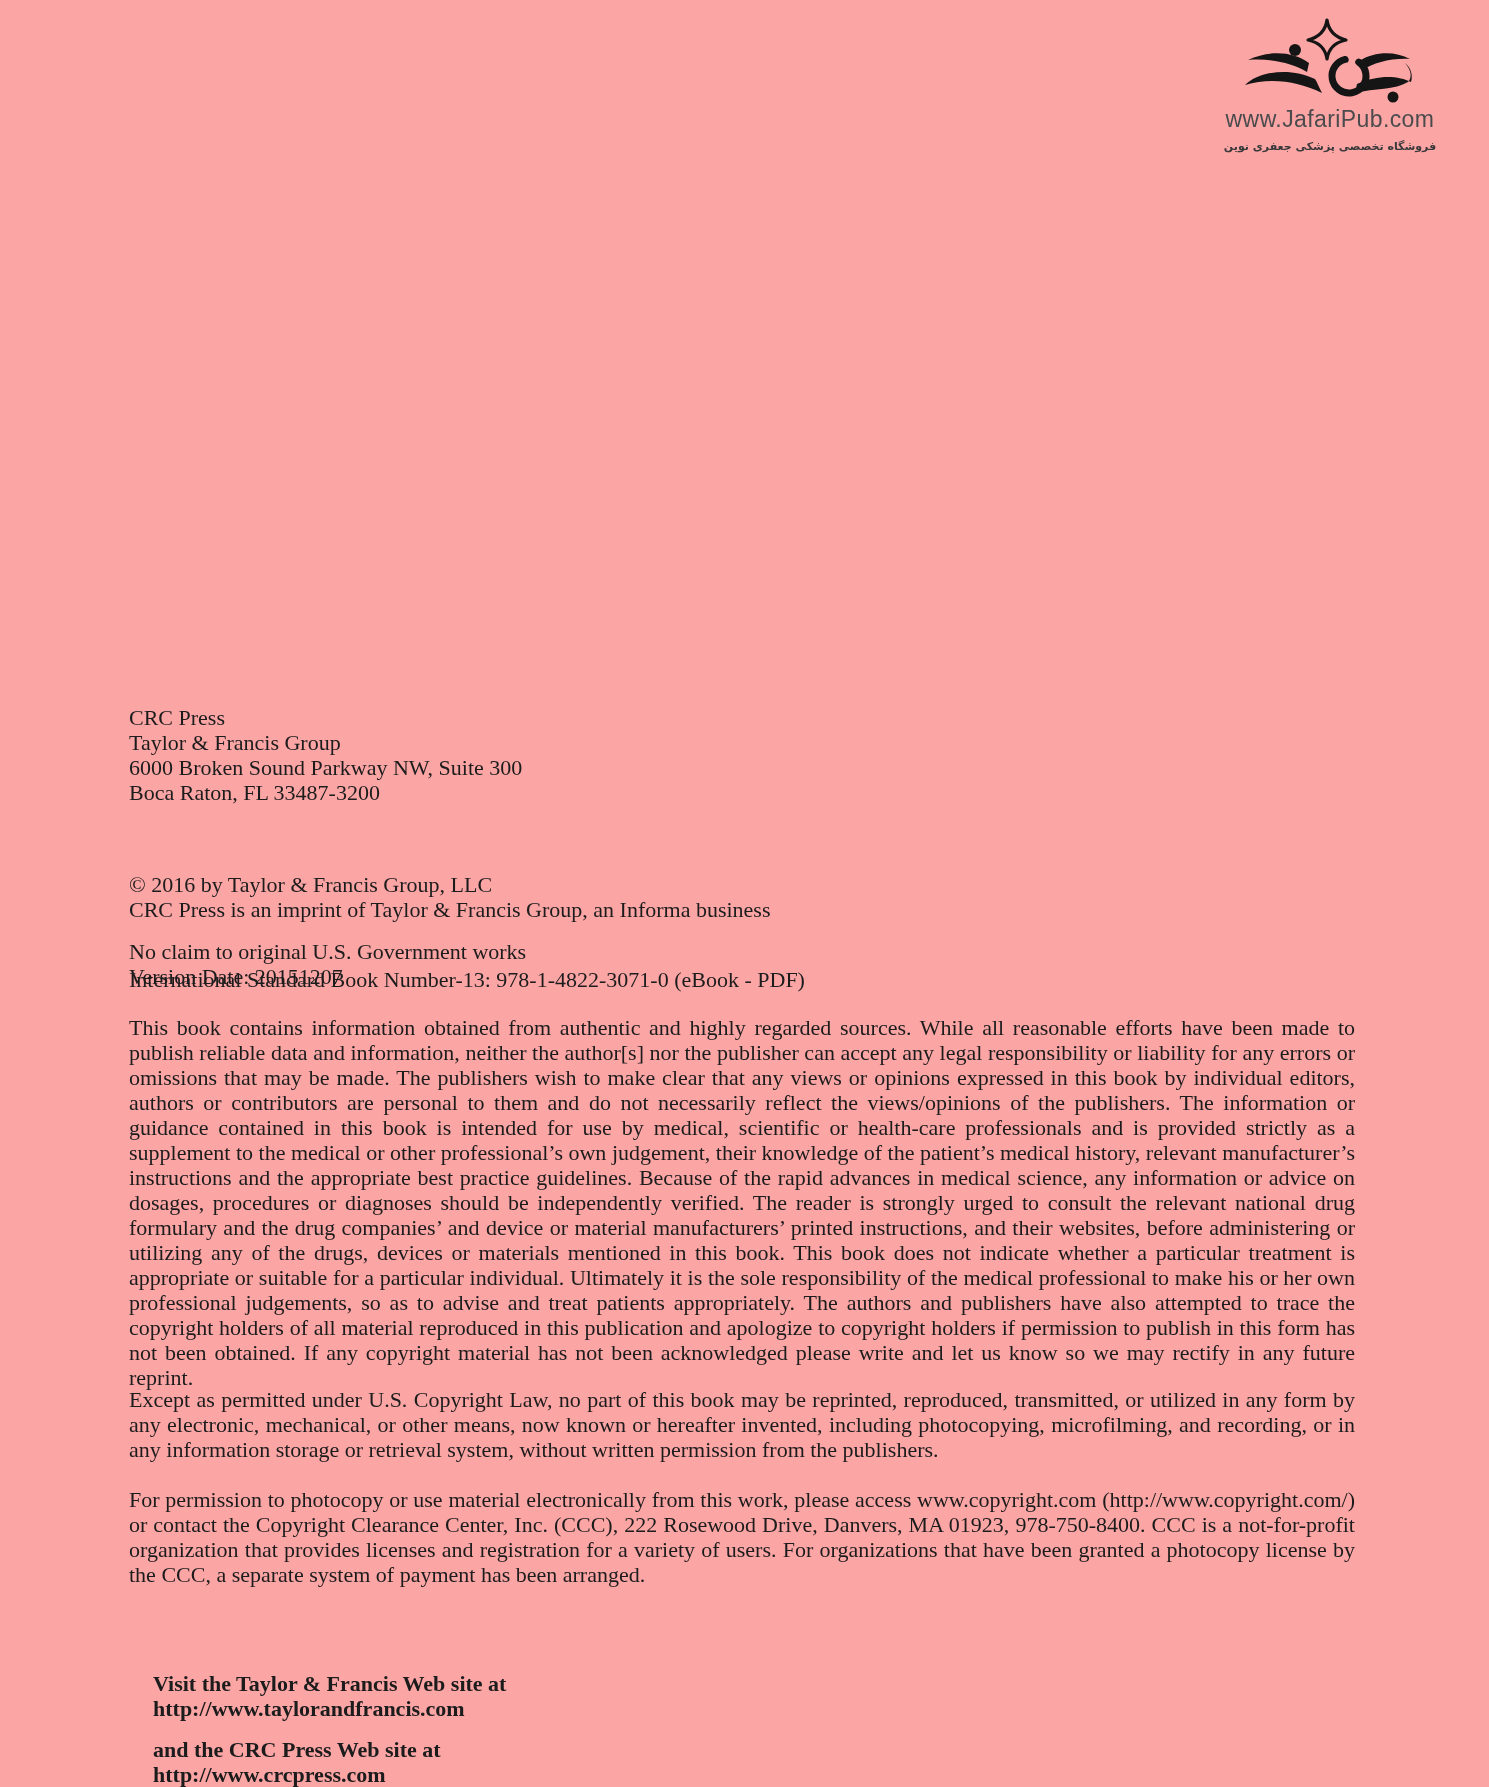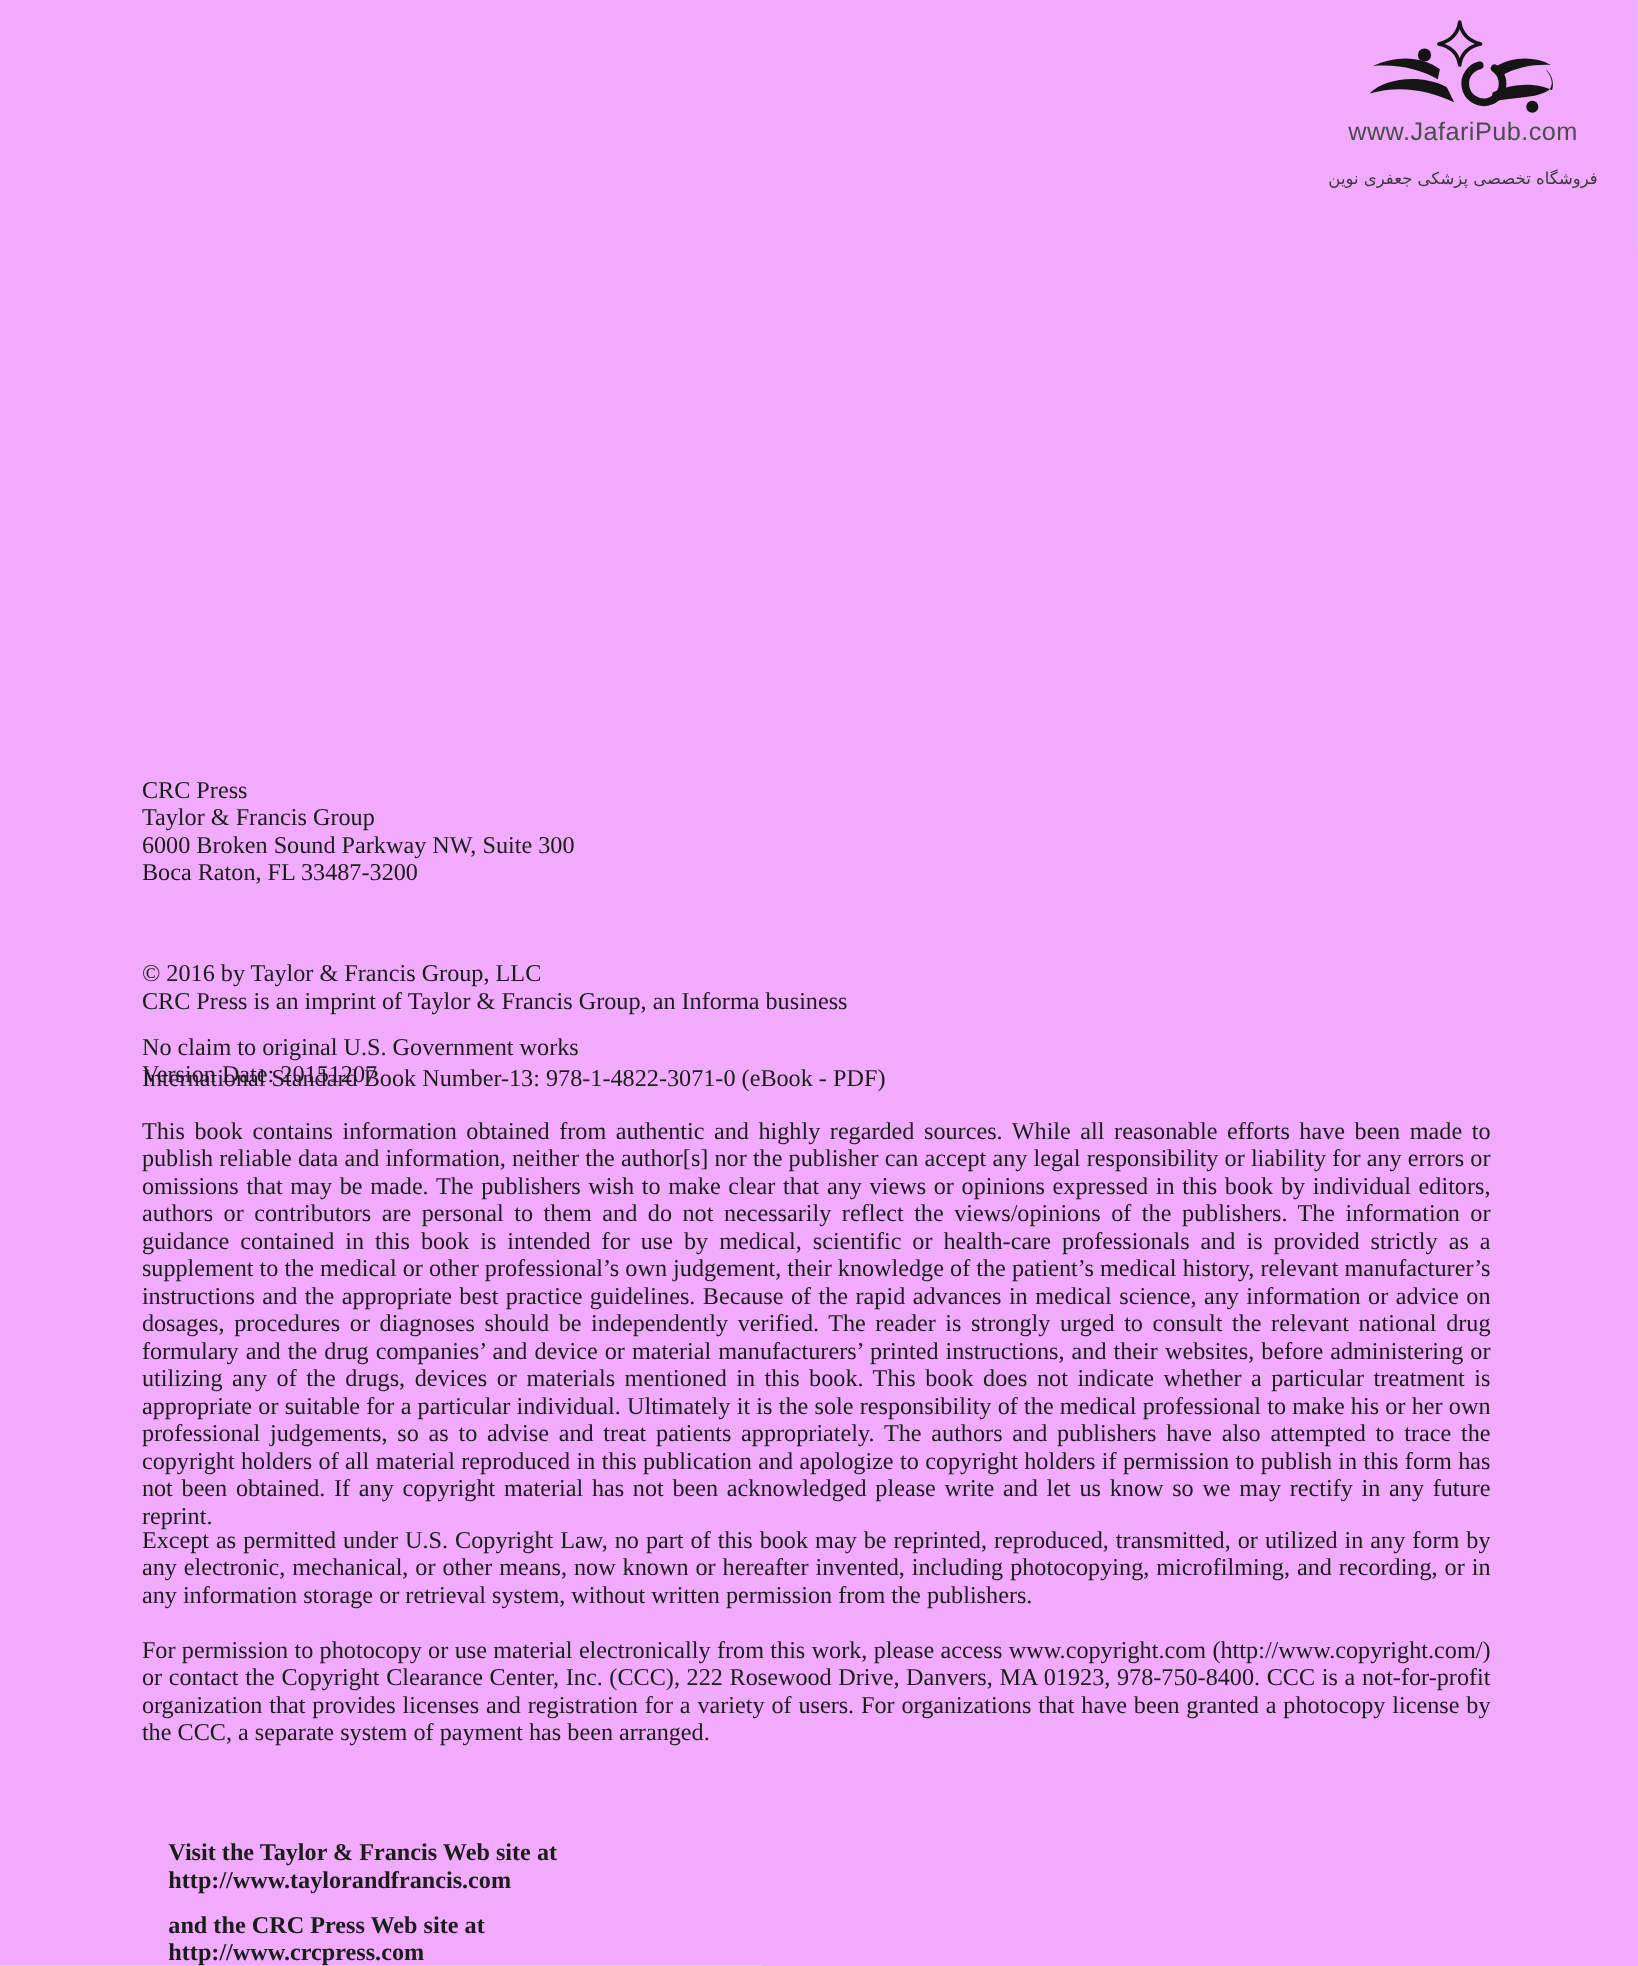--- a/index.html
+++ b/index.html
@@ -1,20 +1,20 @@
 <!DOCTYPE html>
 <html><head>
 <meta charset="utf-8">
 <style>
   html,body { margin:0; padding:0; background:#e8e8e8; }
   .page {
     position:relative;
     width:1489px; height:1787px;
     margin:0 auto;
-    background:#f0abfc;
+    background:#fca5a5;
     overflow:hidden;
     font-family:"Liberation Serif", serif;
     color:#1c1c1c;
   }
   .block {
     position:absolute;
     left:129px;
     width:1226px;
     font-size:22px;
     line-height:25px;
@@ -36,24 +36,24 @@
   .logo-url {
     font-family:"Liberation Sans", sans-serif;
     font-size:23px;
     letter-spacing:0.4px;
     color:#4b4b4d;
     margin-top:2px;
     white-space:nowrap;
   }
   .logo-fa {
     font-family:"DejaVu Sans", sans-serif;
-    font-size:15px;
-    font-weight:normal;
+    font-size:11px;
+    font-weight:bold;
     color:#38383a;
-    margin-top:20px;
+    margin-top:7px;
     direction:rtl;
     white-space:nowrap;
   }
 </style>
 </head>
 <body>
 
 <div class="page">
 
   <div class="logo-block">

